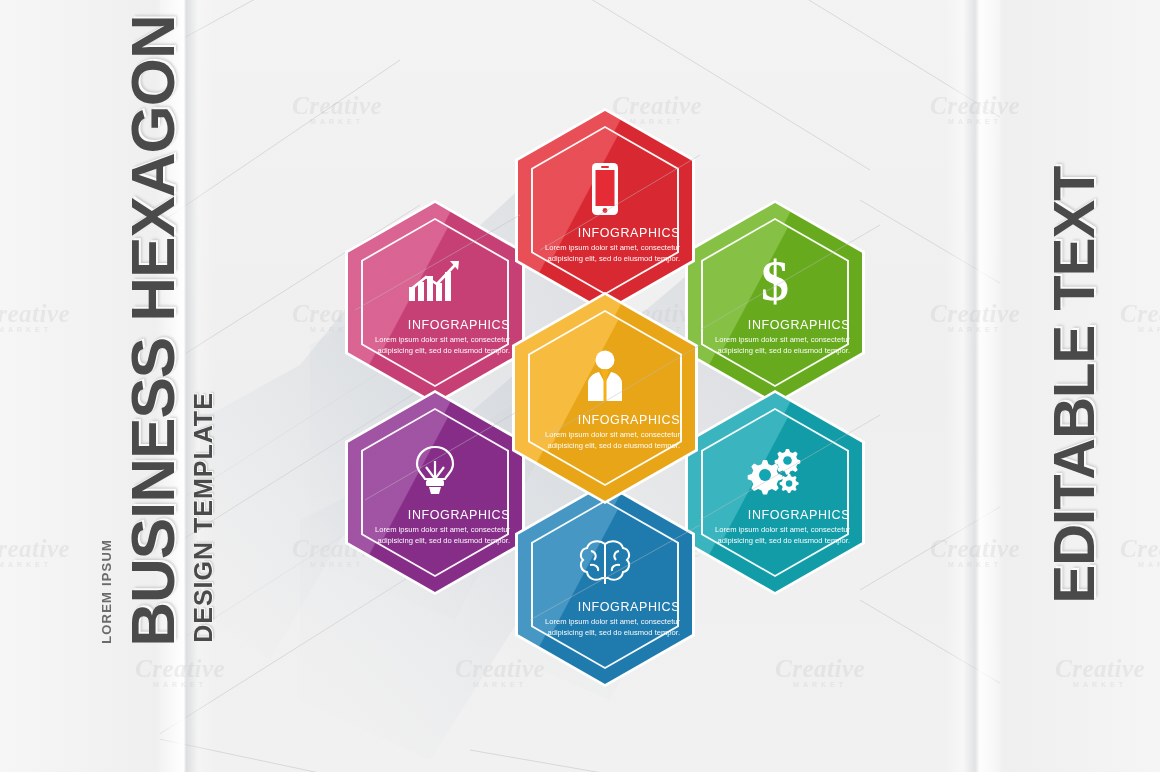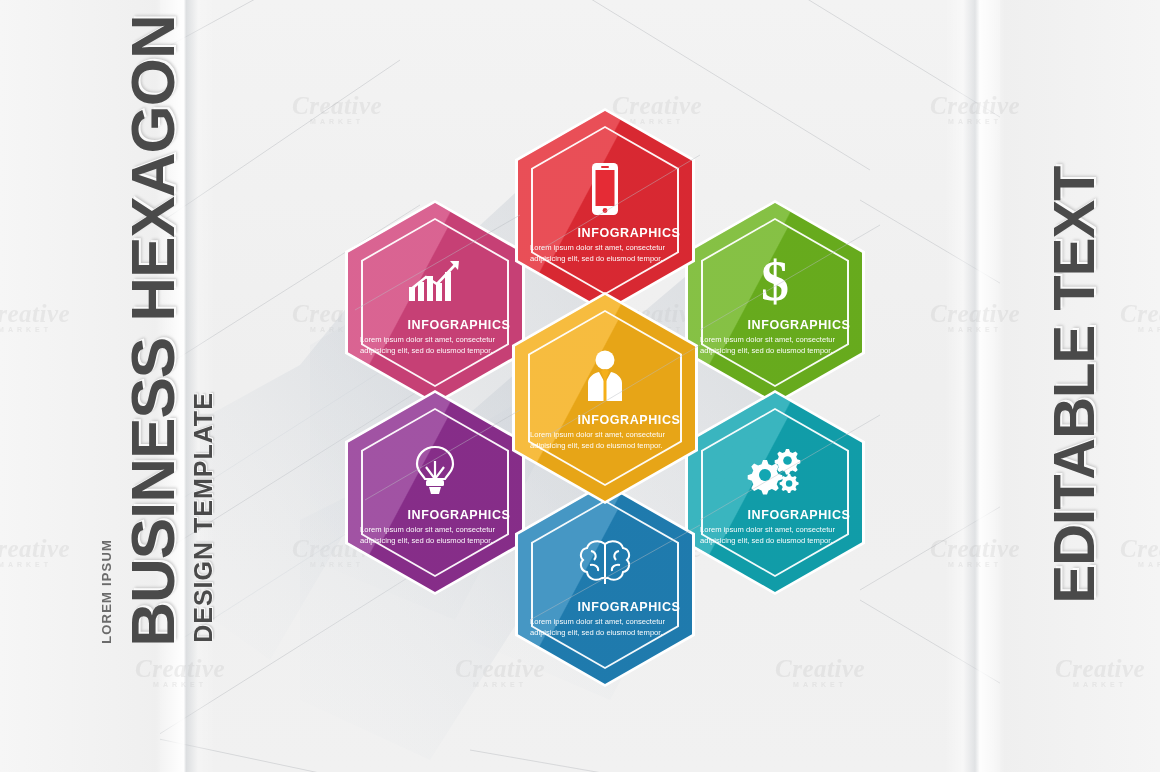--- a/index.html
+++ b/index.html
@@ -61,22 +61,22 @@
     clip-path:polygon(50% 0%, 100% 25%, 100% 75%, 50% 100%, 0% 75%, 0% 25%);
     background:#ffffff;opacity:.95;}
   .hex-inline2{position:absolute;left:18px;top:20px;right:18px;bottom:20px;
     clip-path:polygon(50% 0%, 100% 25%, 100% 75%, 50% 100%, 0% 75%, 0% 25%);}
   .hex-gloss{position:absolute;inset:0;
     clip-path:polygon(50% 0%, 100% 25%, 100% 75%, 50% 100%, 0% 75%, 0% 25%);
     background:linear-gradient(118deg, rgba(255,255,255,.17) 0%, rgba(255,255,255,.17) 38%, rgba(0,0,0,.06) 38.6%, rgba(0,0,0,.06) 100%);}
   .hex-content{position:absolute;inset:0;display:flex;flex-direction:column;align-items:center;justify-content:center;}
   .hex-icon{width:62px;height:62px;display:flex;align-items:center;justify-content:center;margin-bottom:4px;}
   .hex-icon svg{display:block;}
-  .hex-title{color:#fff;font-size:12.5px;font-weight:700;letter-spacing:.6px;margin-top:2px;padding-left:48px;}
-  .hex-body{color:#fff;font-size:7.6px;line-height:1.45;text-align:left;max-width:150px;margin-top:2px;opacity:.97;}
+  .hex-title{color:#fff;font-size:12.5px;font-weight:400;letter-spacing:.6px;margin-top:2px;padding-left:48px;}
+  .hex-body{color:#fff;font-size:7.6px;line-height:1.45;text-align:right;max-width:150px;margin-top:2px;opacity:.97;}
   .dollar{color:#fff;font-size:56px;font-weight:700;font-family:"Liberation Serif",serif;line-height:1;}
 </style>
 </head>
 <body>
 
 <div id="stage">
 
   <div class="bg-base"></div>
 
   <div class="bg-lines">

